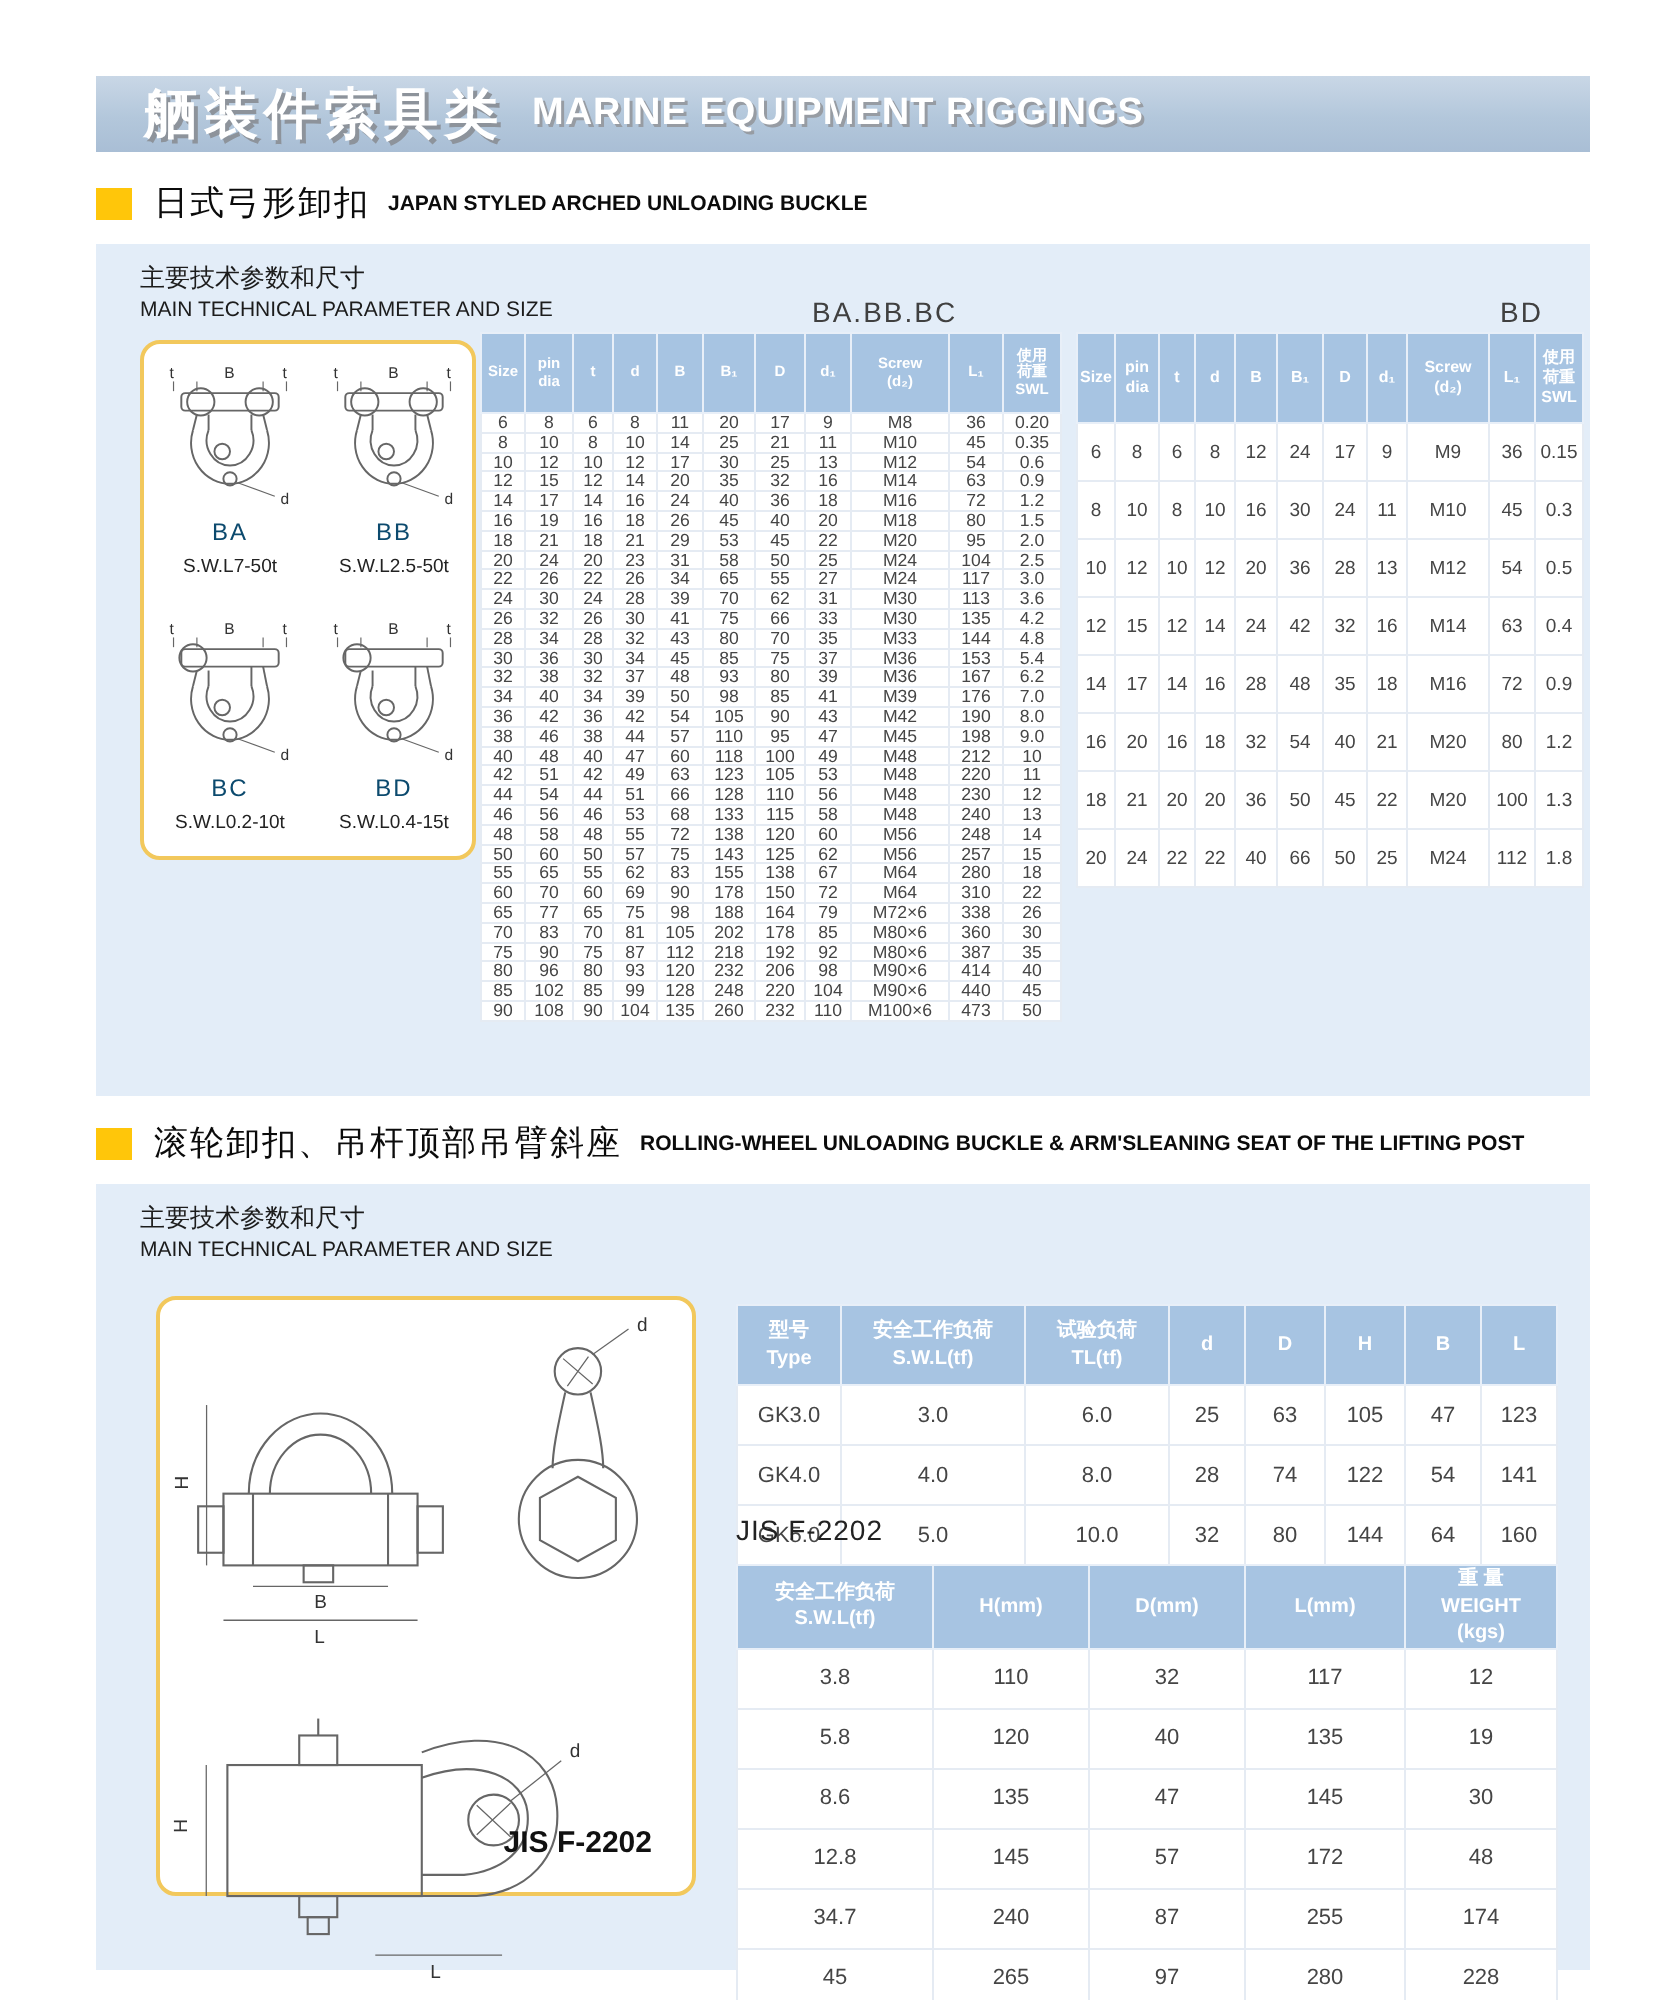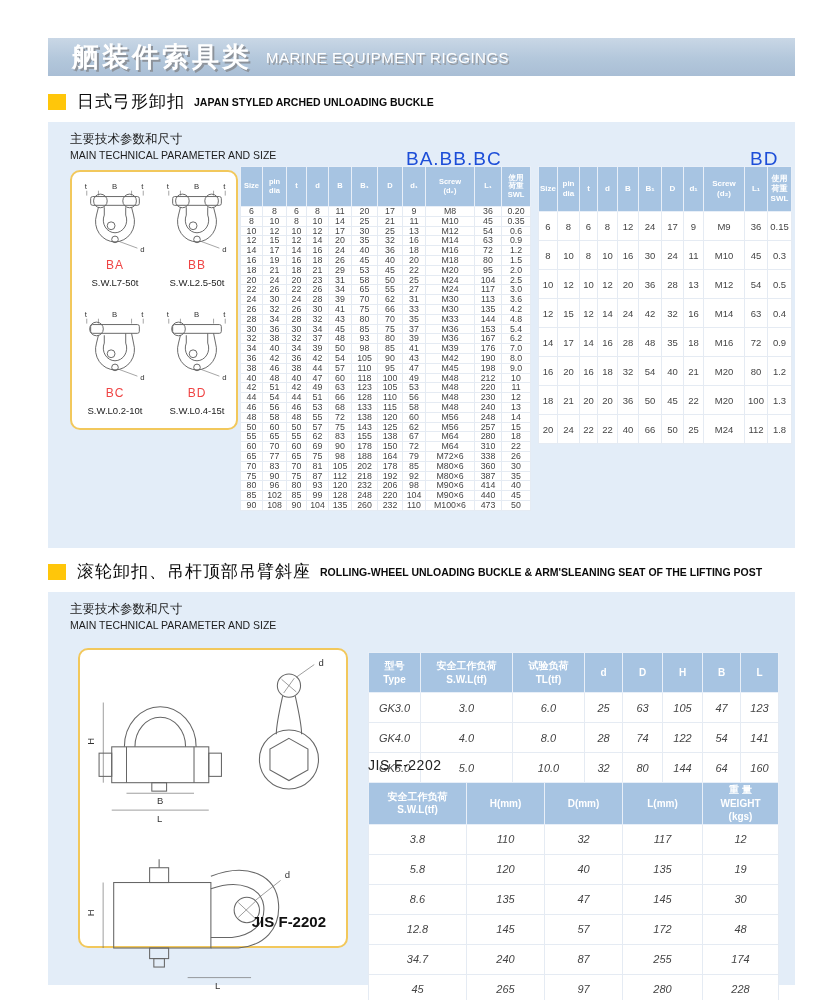--- a/index.html
+++ b/index.html
@@ -4,62 +4,62 @@
 <style>
   * { box-sizing: border-box; }
   body { margin:0; width:830px; height:1000px; position:relative; background:#fff;
          font-family:"Liberation Sans", sans-serif; overflow:hidden; }
 
   .banner { position:absolute; left:48px; top:38px; width:747px; height:38px;
             background:linear-gradient(180deg,#c9d7e6 0%,#b3c7db 55%,#a9bed5 100%);
             display:flex; align-items:center; gap:14px; padding-left:24px; }
   .banner-zh { font-size:27px; font-weight:bold; color:#fff; letter-spacing:3px;
                text-shadow:2px 2px 0 #8d939b; }
-  .banner-en { font-size:15px; font-weight:normal; color:#fff; letter-spacing:.5px;
+  .banner-en { font-size:19px; font-weight:bold; color:#fff; letter-spacing:.5px;
                text-shadow:1.5px 1.5px 0 #979ca3; }
 
   .sec-head { position:absolute; left:48px; display:flex; align-items:center; }
   #sec1-head { top:90px; } #sec2-head { top:560px; }
   .bullet { width:18px; height:16px; background:#ffc60a; margin-right:11px; flex:0 0 auto; }
   .sec-zh { font-size:17px; font-weight:normal; color:#0b0b0b; margin-right:9px; letter-spacing:1px; white-space:nowrap; }
   .sec-en { font-size:10.5px; font-weight:bold; color:#0b0b0b; white-space:nowrap; }
 
   .panel { position:absolute; left:48px; width:747px; background:#e3edf8; }
   #panel1 { top:122px; height:426px; }
   #panel2 { top:592px; height:393px; }
   .param-zh { position:absolute; left:22px; top:9px; font-size:12.5px; color:#1c1c1c;font-family:Liberation Serif, serif; }
   .param-en { position:absolute; left:22px; top:27px; font-size:10.5px; color:#1c1c1c; }
-  .caption { position:absolute; font-size:19px; color:#1d4ed8; letter-spacing:1px; }
+  .caption { position:absolute; font-size:14px; color:#404040; letter-spacing:1px; }
   #cap-babbbc { top:26px; left:358px; }
   #cap-bd { top:26px; left:702px; }
 
   .diagram-box { position:absolute; background:#fff; border:2px solid #f2c85c; border-radius:10px; }
   #dbox1 { left:22px; top:48px; width:168px; height:260px; }
   #dbox2 { left:30px; top:56px; width:270px; height:300px; }
   .shackle-cell { position:absolute; width:78px; text-align:center; }
-  .shackle-label { font-size:12px; color:#ef4444; letter-spacing:1px; }
+  .shackle-label { font-size:12px; color:#0c4a6e; letter-spacing:1px; }
   .shackle-swl { font-size:9.5px; color:#222; margin-top:5px; white-space:nowrap; }
   #dbox2-caption { position:absolute; right:20px; bottom:16px; font-size:15px; font-weight:bold; color:#111; }
 
   table { border-collapse:collapse; table-layout:fixed; position:absolute; }
   th { background:#a7c4e2; color:#fff; font-weight:bold; text-align:center;
        vertical-align:middle; white-space:pre-line; border:1px solid #e8eff8; }
   td { background:#fff; color:#454545; text-align:center; vertical-align:middle;
        border:1px solid #e5ebf3; }
 
   #tbl1 { left:192px; top:44px; width:290px; }
   #tbl1 th { font-size:7.5px; height:40px; padding:0 1px; line-height:1.15; }
   #tbl1 td { font-size:8.8px; height:9.55px; padding:0; line-height:1; }
 
   #tblbd { left:490px; top:44px; width:253px; }
   #tblbd th { font-size:8px; height:45px; padding:0 1px; line-height:1.25; }
   #tblbd td { font-size:9.5px; height:29px; padding:0; }
 
   .t2 th { font-size:10px; height:40px; line-height:1.35; padding:0 2px; }
-  .t2 td { font-size:11px; height:30px; padding:0;font-style:italic; }
+  .t2 td { font-size:11px; height:30px; padding:0; }
   #tblgk { left:320px; top:60px; width:410px; }
   #jis-label { position:absolute; left:320px; top:165px; font-size:14px; color:#222; letter-spacing:.5px; }
   #tbljis { left:320px; top:190px; width:410px; }
 
   .drw { stroke:#666; fill:none; stroke-width:1; }
   .thin { stroke-width:.6; }
   .dimtxt { font-size:8px; fill:#333; stroke:none; font-family:"Liberation Sans",sans-serif; }
   .dimtxt2 { font-size:9px; fill:#333; stroke:none; font-family:"Liberation Sans",sans-serif; }
 </style>
 </head>

